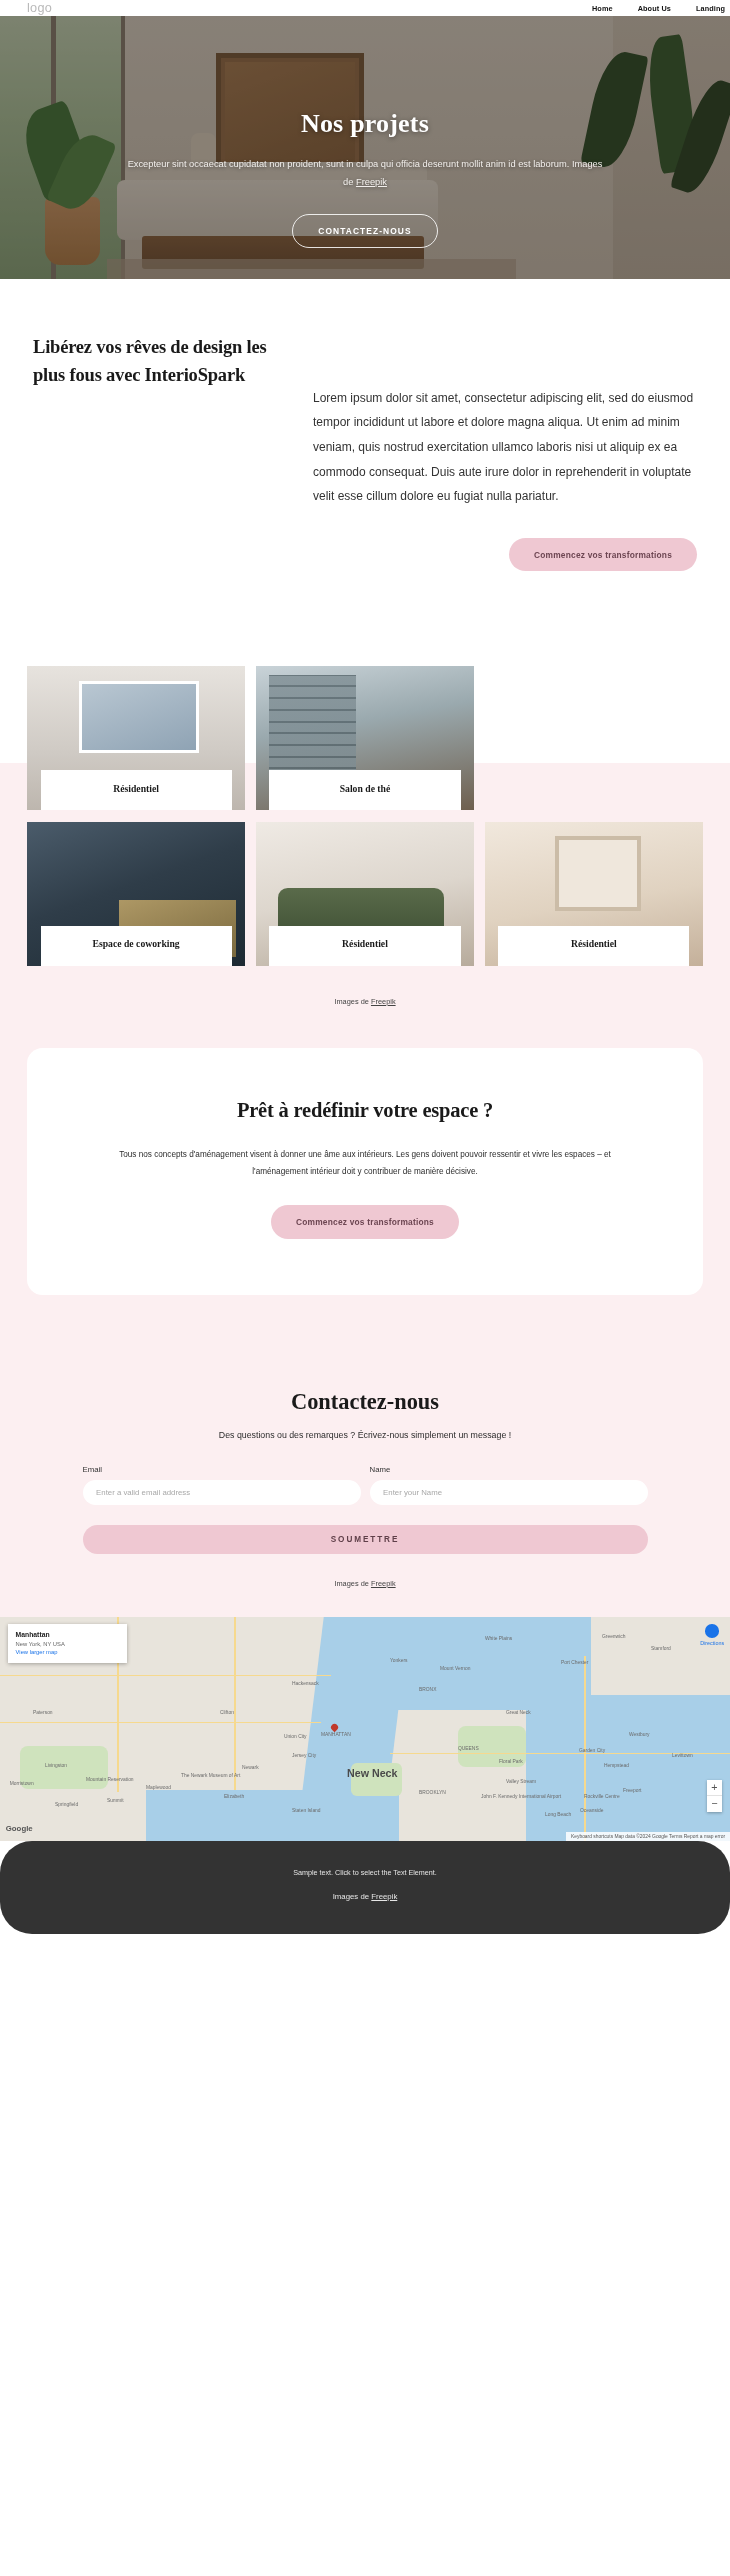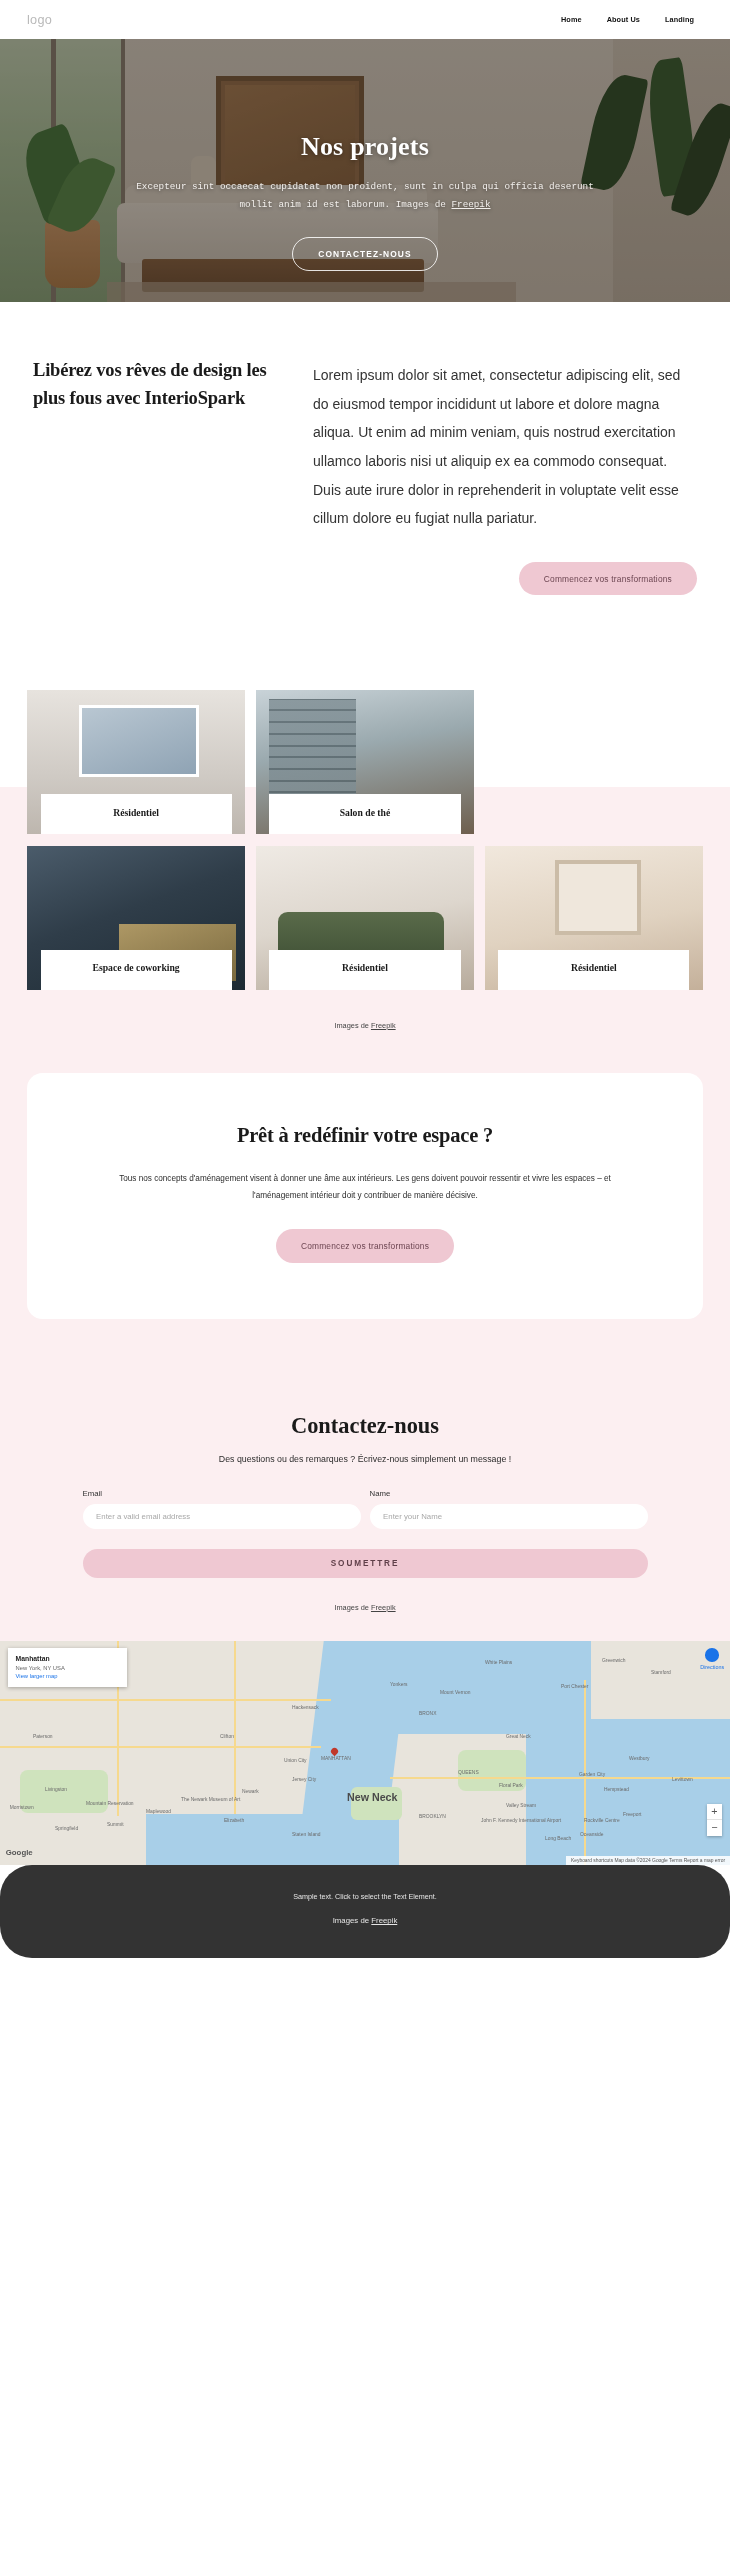--- a/index.html
+++ b/index.html
@@ -8,25 +8,25 @@
     font-family: "Liberation Sans", sans-serif;
     background: #ffffff;
     color: #1a1a1a;
     width: 730px;
     overflow-x: hidden;
   }
   .serif { font-family: "Liberation Serif", serif; }
 
   
   .site-header {
-    height: 39px;
+    height: 16px;
     display: flex;
     align-items: center;
     justify-content: space-between;
-    padding: 0 36px 0 27px;
+    padding: 0 5px 0 27px;
     background: #fff;
   }
   .logo {
     font-size: 12.7px;
     color: #b9b9b9;
     letter-spacing: 0.3px;
   }
   .nav { display: flex; gap: 25px; align-items: center; }
   .nav a {
     font-size: 7.3px;
@@ -100,21 +100,20 @@
     letter-spacing: 0.2px;
     text-shadow: 0 1px 4.9px rgba(0,0,0,.4);
   }
   .hero-sub {
     margin: 15.6px auto 0;
     width: 479px;
     font-size: 9.3px;
     line-height: 1.95;
     color: #f2efec;
     text-shadow: 0 1px 3.9px rgba(0,0,0,.45);
-    font-family: Liberation Mono, monospace;
   }
   .hero-sub a { color: #f2efec; text-decoration: underline; }
   .hero-btn {
     display: inline-block;
     margin-top: 23.4px;
     padding: 10.7px 25px;
     border: 1px solid rgba(255,255,255,.85);
     border-radius: 29px;
     color: #fff;
     font-size: 8.4px;
@@ -133,34 +132,35 @@
   }
   .intro-left { width: 253px; }
   .intro-heading {
     font-size: 18.5px;
     font-weight: bold;
     line-height: 1.5;
     letter-spacing: -0.2px;
   }
   .intro-right { flex: 1; padding-top: 3.9px; }
   .intro-body {
-    font-size: 14px;
+    font-size: 12px;
     line-height: 2.05;
     color: #333;
+    margin-top: 48px;
   }
   .pink-btn {
     display: inline-block;
     margin-top: 29px;
     background: #efc8d2;
     color: #6d4652;
     border: none;
     border-radius: 29px;
     padding: 11.7px 25px;
     font-size: 8.4px;
-    font-weight: normal;
+    font-weight: bold;
     letter-spacing: 0.2px;
     cursor: pointer;
   }
   .intro-btn-wrap { text-align: left; }
 
   
   .portfolio {
     background: linear-gradient(180deg,#ffffff 0%, #ffffff 32%, #fceff1 32%, #fceff1 100%);
     padding: 33px 0 0;
   }

